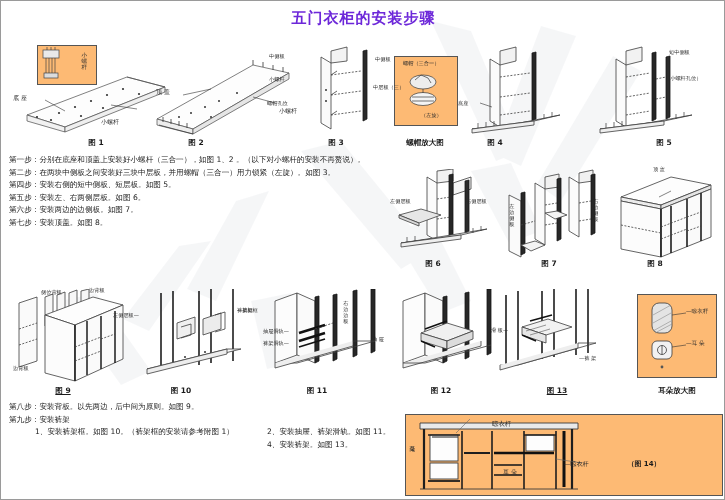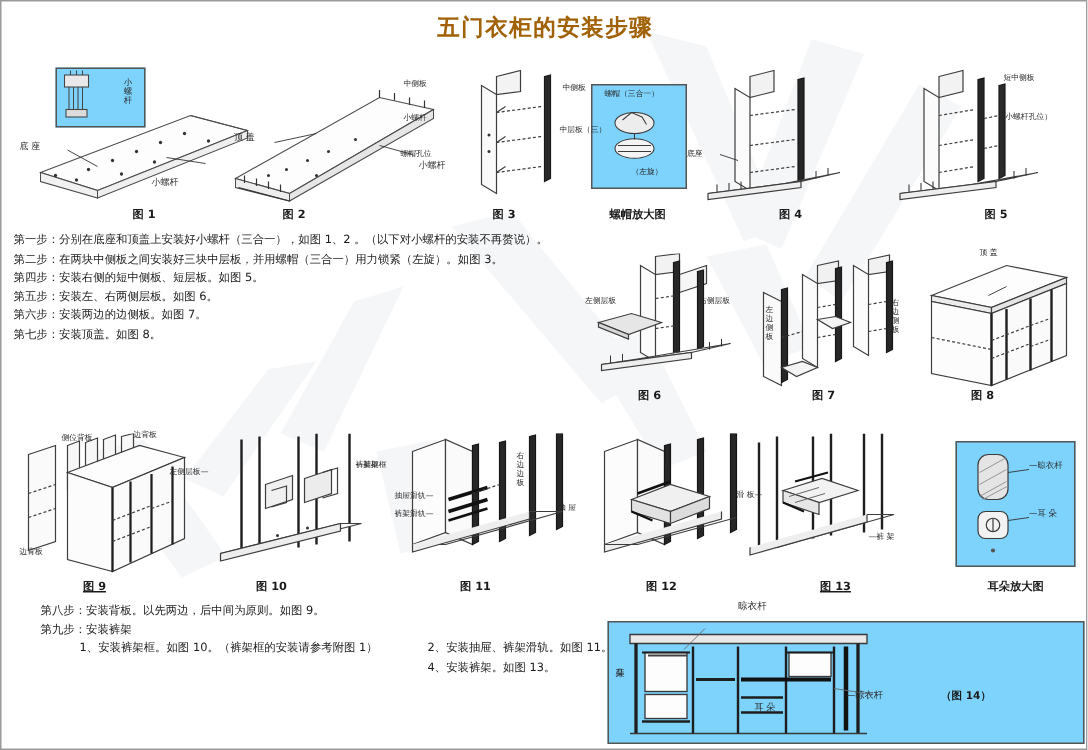--- a/index.html
+++ b/index.html
@@ -9,21 +9,21 @@
     border:1px solid #9a9a9a;box-sizing:border-box;overflow:hidden;
   }
   
   #watermark{
     position:absolute;left:0;top:0;width:725px;height:500px;
     pointer-events:none;z-index:0;opacity:.20;
   }
   
   #title{
     position:absolute;left:0;top:8px;width:725px;text-align:center;
-    font-size:15px;font-weight:bold;color:#a16207;letter-spacing:1px;z-index:5;
+    font-size:15px;font-weight:bold;color:#6d28d9;letter-spacing:1px;z-index:5;
   }
   
   .fig{position:absolute;z-index:3;}
   .cap{
     position:absolute;text-align:center;font-size:7.5px;font-weight:bold;
     color:#1a1a1a;z-index:4;white-space:nowrap;
   }
   .lbl{
     position:absolute;font-size:5.2px;color:#2b2b2b;white-space:nowrap;
     z-index:4;line-height:1.05;
@@ -31,21 +31,21 @@
   .lbl.v{writing-mode:vertical-rl;text-orientation:upright;letter-spacing:0px;}
   
   .steps{position:absolute;z-index:4;color:#1b1b1b;}
   .steps .line{font-size:7.6px;line-height:12.6px;white-space:nowrap;}
   .steps .sub{font-size:7.6px;line-height:12.6px;white-space:nowrap;}
   .ind1{padding-left:26px;}
   .two-col{position:relative;}
   .two-col .c2{position:absolute;left:258px;top:0;}
   
   .inset{
-    position:absolute;border:1px solid #555;background:#7dd3fc;z-index:3;
+    position:absolute;border:1px solid #555;background:#fdba74;z-index:3;
   }
   svg{display:block;}
 </style>
 </head>
 <body>
 
 <div id="page">
 
   <svg id="watermark" viewBox="0 0 725 500">
     <g fill="#c9cdd4" stroke="none" opacity="0.85">
@@ -192,21 +192,21 @@
         <path d="M8 84 L8 88 L70 80 L70 76 Z" fill="#eee"></path>
         <g stroke="#333" stroke-width="0.7">
           <path d="M14 83 L14 78 M22 82 L22 77 M30 81 L30 76"></path>
           <path d="M80 74 L80 69 M88 72 L88 67"></path>
         </g>
         <path d="M16 58 L28 62" stroke="#333" stroke-width="0.6"></path>
       </g>
     </svg>
   </div>
   <div class="lbl" style="left:457px;top:100px;">底座</div>
-  <div class="cap" style="left:506px;top:137px;width:40px;">图 4</div>
+  <div class="cap" style="left:474px;top:137px;width:40px;">图 4</div>
 
   <div class="fig" style="left:595px;top:44px;">
     <svg width="115" height="95" viewBox="0 0 115 95">
       <g fill="none" stroke="#3d3d3d" stroke-width="0.8">
         <path d="M20 14 L20 76 L30 82 L30 20 Z" fill="#fbfbfb"></path>
         <path d="M30 6 L46 2 L46 16 L30 20 Z" fill="#f2f2f2"></path>
         <path d="M56 8 L60 7 L60 74 L56 76 Z" fill="#262626" stroke="#161616"></path>
         <path d="M70 12 L74 11 L74 72 L70 74 Z" fill="#2b2b2b" stroke="#161616"></path>
         <path d="M30 32 L54 28 M30 52 L54 48 M30 70 L54 66" stroke-dasharray="2,1.5"></path>
         <path d="M60 34 L70 32 M60 54 L70 52" stroke-dasharray="2,1.5"></path>
@@ -438,33 +438,33 @@
         <path d="M34 20 L48 18" stroke="#333" stroke-width="0.6"></path>
         <path d="M34 52 L48 50" stroke="#333" stroke-width="0.6"></path>
         <circle cx="24" cy="72" r="1.4" fill="#555" stroke="none"></circle>
       </g>
     </svg>
     <div class="lbl" style="left:48px;top:14px;font-size:5.6px;">—晾衣杆</div>
     <div class="lbl" style="left:48px;top:46px;font-size:5.6px;">—耳 朵</div>
   </div>
   <div class="cap" style="left:641px;top:385px;width:70px;">耳朵放大图</div>
 
-  <div class="steps" style="left:26px;top:400px;width:390px;">
+  <div class="steps" style="left:8px;top:400px;width:390px;">
     <div class="line">第八步：安装背板。以先两边，后中间为原则。如图 9。</div>
     <div class="line">第九步：安装裤架</div>
     <div class="two-col">
       <div class="sub ind1">1、安装裤架框。如图 10。（裤架框的安装请参考附图 1）</div>
       <div class="c2">
         <div class="sub">2、安装抽屉、裤架滑轨。如图 11。</div>
         <div class="sub">4、安装裤架。如图 13。</div>
       </div>
     </div>
   </div>
 
-  <div class="lbl" style="left:447px;top:400px;font-size:6.4px;padding-left:44px;">晾衣杆</div>
+  <div class="lbl" style="left:447px;top:420px;font-size:6.4px;padding-left:44px;">晾衣杆</div>
   <div class="inset" style="left:404px;top:413px;width:316px;height:80px;">
     <svg width="314" height="78" viewBox="0 0 314 78">
       <g fill="none" stroke="#3a3a3a" stroke-width="0.9">
 
         <path d="M14 8 L172 8 L172 14 L14 14 Z" fill="#e9e9e9"></path>
 
         <path d="M18 14 L18 74 M166 14 L166 74" stroke="#1e1e1e" stroke-width="2.2"></path>
         <path d="M14 74 L172 74"></path>
 
         <path d="M56 16 L56 74 M86 16 L86 74 M118 16 L118 74 M150 16 L150 74" stroke="#1e1e1e" stroke-width="1.6"></path>

